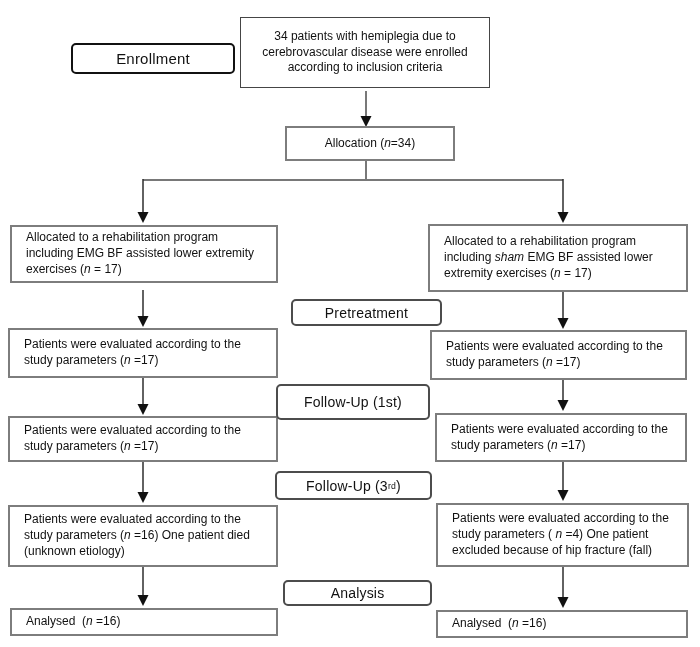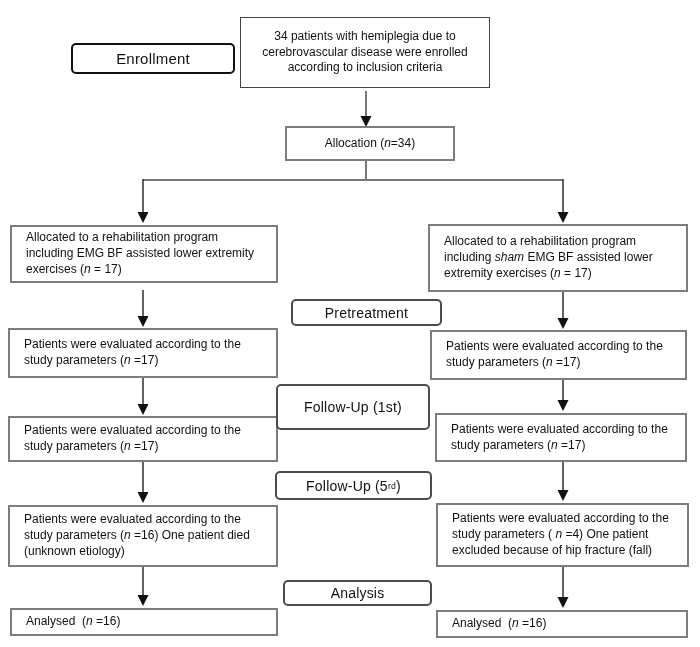--- a/index.html
+++ b/index.html
@@ -39,21 +39,21 @@
   
   #box-enrolled   {left:240px;top:17px; width:250px;height:71px;}
   #lbl-enrollment {left:71px; top:43px; width:164px;height:31px;}
   #box-randomized {left:285px;top:126px;width:170px;height:35px;}
   #lbl-allocation {left:275px;top:190px;width:155px;height:30px;}
   #box-alloc-left {left:10px; top:225px;width:268px;height:58px;}
   #box-alloc-right{left:428px;top:224px;width:260px;height:68px;}
   #lbl-pretreatment{left:277px;top:299px;width:151px;height:27px;margin-left:14px;}
   #box-pre-left   {left:8px;  top:328px;width:270px;height:50px;}
   #box-pre-right  {left:430px;top:330px;width:257px;height:50px;}
-  #lbl-followup1  {left:276px;top:384px;width:154px;height:46px;}
+  #lbl-followup1  {left:276px;top:384px;width:154px;height:36px;}
   #box-fu1-left   {left:8px;  top:416px;width:270px;height:46px;}
   #box-fu1-right  {left:435px;top:413px;width:252px;height:49px;padding-right:16px;}
   #lbl-followup3  {left:275px;top:471px;width:157px;height:29px;}
   #box-fu3-left   {left:8px;  top:505px;width:270px;height:62px;}
   #box-fu3-right  {left:436px;top:503px;width:253px;height:64px;}
   #lbl-analysis   {left:283px;top:580px;width:149px;height:26px;text-align:right;}
   #box-an-left    {left:10px; top:608px;width:268px;height:28px;}
   #box-an-right   {left:436px;top:610px;width:252px;height:28px;}
 </style>
 </head>
@@ -109,21 +109,21 @@
     <g>
       <line x1="563" y1="567" x2="563" y2="598" stroke="var(--line-dark)" stroke-width="1.5"></line>
       <polygon points="557.5,597 568.5,597 563,608" fill="#111"></polygon>
     </g>
   </svg>
 
   <div class="slabel" id="lbl-enrollment">Enrollment</div>
   <div class="slabel" id="lbl-pretreatment">Pretreatment</div>
   <div class="slabel" id="lbl-followup1">Follow-Up (1st)</div>
   <div class="slabel" id="lbl-followup3">
-      <span>Follow-Up (5</span>
+      <span>Follow-Up (3</span>
       <sup>rd</sup>
       <span>)</span>
     </div>
   <div class="slabel" id="lbl-analysis">Analysis</div>
 
   <div class="fbox center" id="box-enrolled">
       <span><span>34 patients with hemiplegia due to cerebrovascular disease were enrolled according to inclusion criteria</span></span>
     </div>
 
   <div class="fbox center" id="box-randomized">

